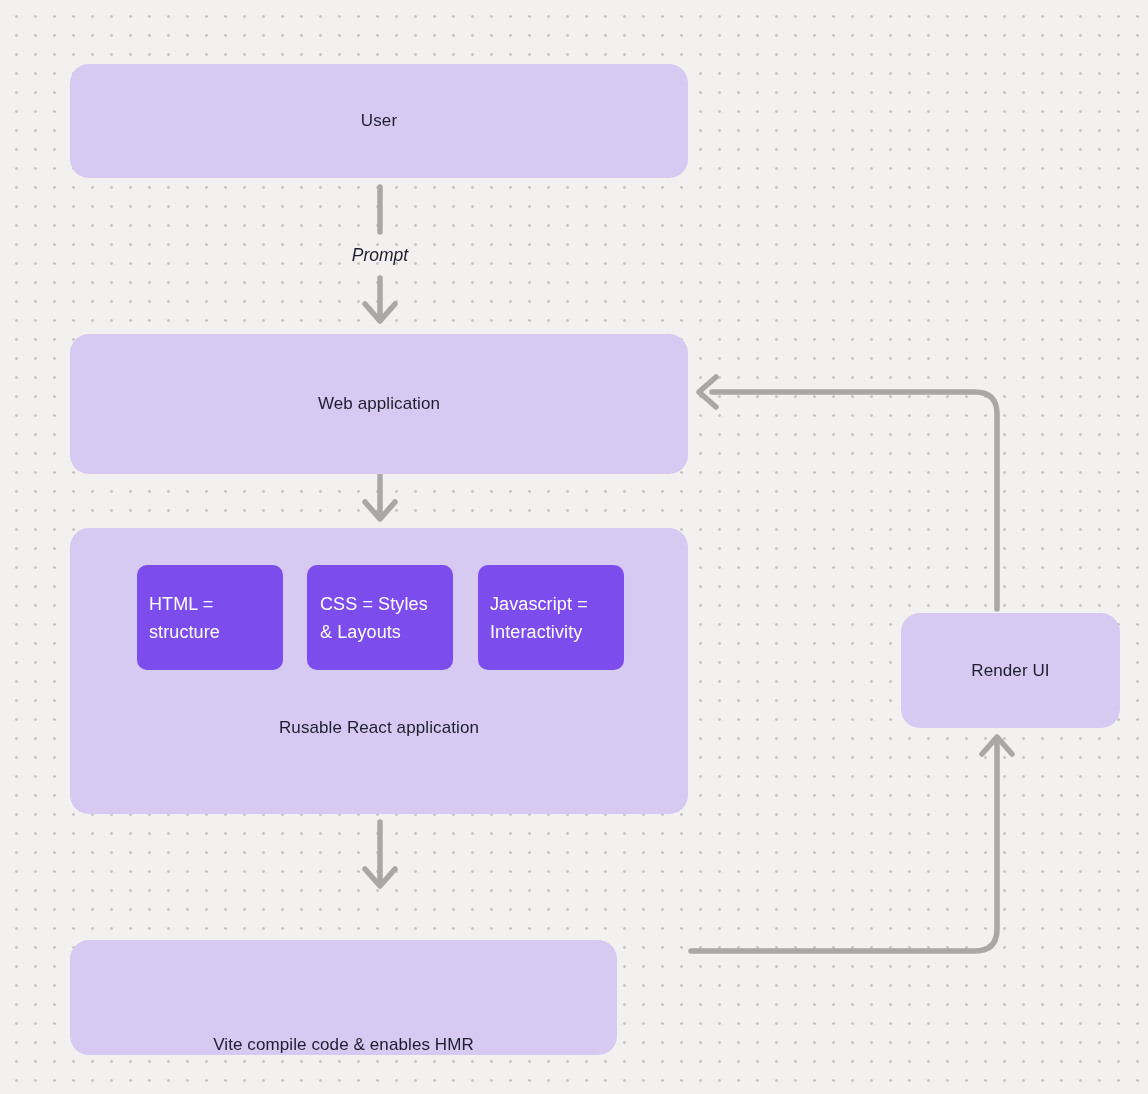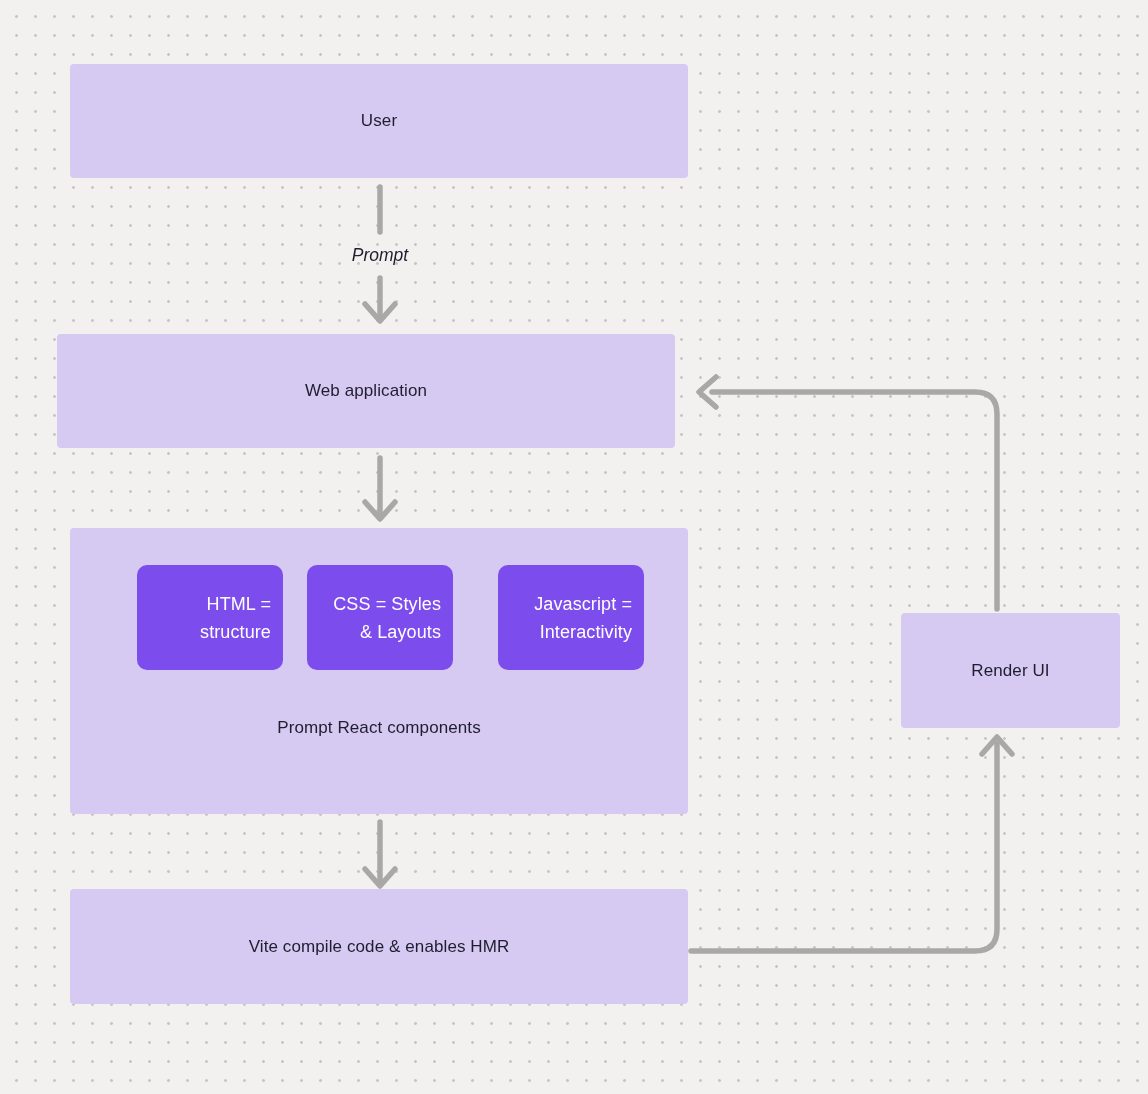--- a/index.html
+++ b/index.html
@@ -29,57 +29,57 @@
     stroke: #a9a8a6;
     stroke-width: 5.5;
     stroke-linecap: round;
     stroke-linejoin: round;
   }
 
   .node {
     position: absolute;
     z-index: 2;
     background: #d6c9f2;
-    border-radius: 4px;
+    border-radius: 19px;
     display: flex;
     align-items: center;
     justify-content: center;
     text-align: center;
     color: #1f1e2e;
     font-size: 17px;
     font-weight: 500;
     letter-spacing: 0.1px;
   }
 
   .node-user   { left: 70px;  top: 64px;  width: 618px; height: 114px; }
-  .node-web    { left: 57px;  top: 334px; width: 618px; height: 114px; }
+  .node-web    { left: 70px;  top: 334px; width: 618px; height: 140px; }
   .node-group  { left: 70px;  top: 528px; width: 618px; height: 286px; display: block; }
-  .node-vite   { left: 70px;  top: 889px; width: 618px; height: 115px; }
+  .node-vite   { left: 70px;  top: 940px; width: 547px; height: 115px; align-items: flex-end; }
   .node-render { left: 901px; top: 613px; width: 219px; height: 115px; }
 
   .inner-node {
     position: absolute;
     top: 37px;
     width: 146px;
     height: 105px;
     background: #7d4cec;
     border-radius: 10px;
     display: flex;
     align-items: center;
     justify-content: center;
-    text-align: right;
+    text-align: left;
     color: #ffffff;
     font-size: 18px;
     font-weight: 500;
     line-height: 28px;
     padding: 0 12px;
   }
   .inner-html { left: 67px; }
   .inner-css  { left: 237px; padding-left: 13px; }
-  .inner-js   { left: 428px; padding-left: 12px; }
+  .inner-js   { left: 408px; padding-left: 12px; }
 
   .group-caption {
     position: absolute;
     left: 0;
     top: 190px;
     width: 100%;
     text-align: center;
     color: #1f1e2e;
     font-size: 17px;
     font-weight: 500;
@@ -145,21 +145,21 @@
   <div class="node node-group">
     <div class="inner-node inner-html">
       <span>HTML = structure</span>
     </div>
     <div class="inner-node inner-css">
       <span>CSS = Styles &amp; Layouts</span>
     </div>
     <div class="inner-node inner-js">
       <span>Javascript = Interactivity</span>
     </div>
-    <div class="group-caption">Prompt React components</div>
+    <div class="group-caption">Rusable React application</div>
   </div>
 
   <div class="node node-vite">
     <span>Vite compile code &amp; enables HMR</span>
   </div>
 
   <div class="node node-render">
     <span>Render UI</span>
   </div>
 

